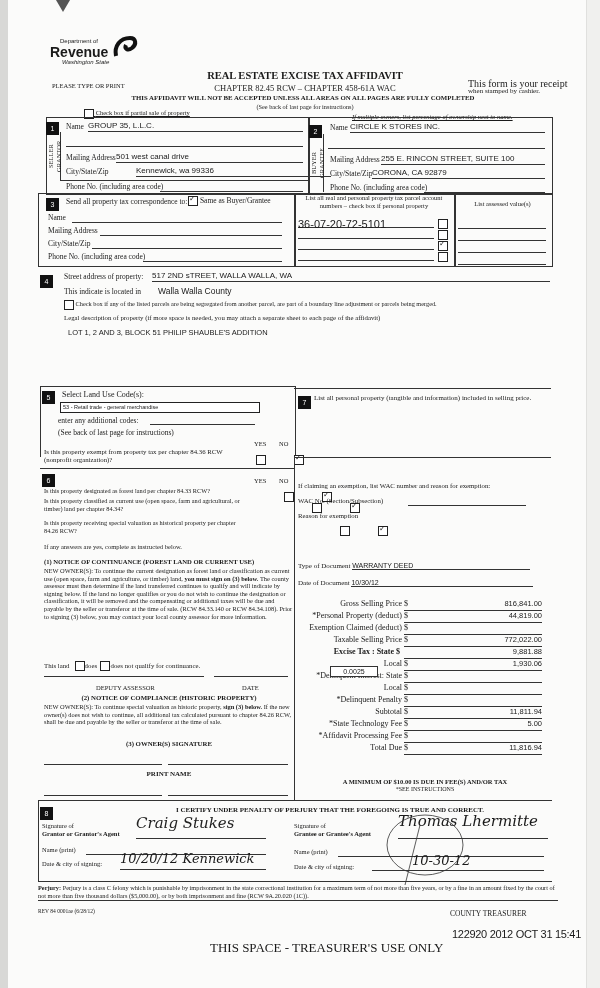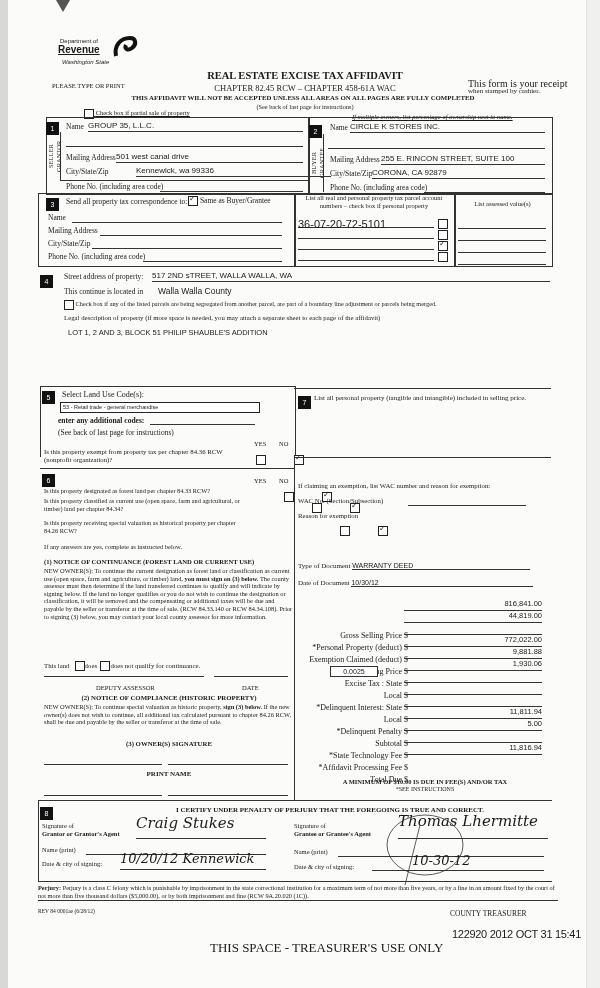--- a/index.html
+++ b/index.html
@@ -12,38 +12,38 @@
   .sans{font-family:"Liberation Sans",sans-serif;}
   .num{display:inline-block;width:13px;height:13px;background:#111;color:#fff;font-size:7px;text-align:center;line-height:13px;font-family:"Liberation Sans",sans-serif;}
   .cb{display:inline-block;width:8px;height:8px;border:1px solid #222;vertical-align:middle;background:#fff;position:relative;}
   .cb.checked::after{content:"\2713";position:absolute;left:0;top:-3px;font-size:8px;}
   .line{border-bottom:1px solid #333;}
   .fill{font-family:"Liberation Sans",sans-serif;font-size:8px;}
   .lbl{font-size:7.5px;}
   .box{position:absolute;border:1px solid #333;}
   .vert{position:absolute;writing-mode:vertical-rl;transform:rotate(180deg);font-size:6.5px;text-align:center;line-height:8px;}
   .money-row{position:absolute;left:300px;width:248px;height:12px;font-size:8px;}
-  .money-row .ml{position:absolute;right:150px;white-space:nowrap;margin-top:32px;}
+  .money-row .ml{position:absolute;right:150px;white-space:nowrap;}
   .money-row .mv{position:absolute;left:104px;width:138px;border-bottom:1px solid #333;text-align:right;font-family:"Liberation Sans",sans-serif;font-size:7.5px;height:11px;}
   .sig{font-family:"DejaVu Serif",serif;font-style:italic;}
 </style>
 </head>
 <body>
 
 
 
 <div class="edge-left"></div>
 <div class="page"></div>
 <div class="edge-right"></div>
 <div class="notch"></div>
 
 
 <div class="abs" style="left:50px;top:32px;width:100px;height:38px;">
   <div class="abs sans" style="left:10px;top:6px;font-size:6px;">Department of</div>
-  <div class="abs sans" style="left:8px;top:12px;font-size:10px;font-weight:bold;text-decoration:underline;">Revenue</div>
+  <div class="abs sans" style="left:0;top:12px;font-size:14px;font-weight:bold;">Revenue</div>
   <div class="abs sans" style="left:12px;top:27px;font-size:6px;font-style:italic;">Washington State</div>
   <svg class="abs" style="left:62px;top:4px;" width="26" height="22" viewBox="0 0 26 22">
     <path d="M4 20 C2 10 8 2 18 2 C24 2 25 8 20 12 C16 15 12 13 14 9" stroke="#111" stroke-width="4" fill="none"></path>
   </svg>
 </div>
 <div class="abs" style="left:52px;top:82px;font-size:6.5px;">PLEASE TYPE OR PRINT</div>
 <div class="abs" style="left:190px;top:70px;width:230px;text-align:center;font-size:10.5px;font-weight:bold;">REAL ESTATE EXCISE TAX AFFIDAVIT</div>
 <div class="abs" style="left:190px;top:83px;width:230px;text-align:center;font-size:8.5px;">CHAPTER 82.45 RCW – CHAPTER 458-61A WAC</div>
 <div class="abs" style="left:108px;top:94px;width:390px;text-align:center;font-size:6.8px;font-weight:bold;">THIS AFFIDAVIT WILL NOT BE ACCEPTED UNLESS ALL AREAS ON ALL PAGES ARE FULLY COMPLETED</div>
 <div class="abs" style="left:230px;top:103px;width:150px;text-align:center;font-size:6.3px;">(See back of last page for instructions)</div>
@@ -135,35 +135,35 @@
   <div class="fill line" style="height:10px;margin-bottom:1px;"></div>
   <div class="fill line" style="height:10px;margin-bottom:1px;"></div>
   <div class="fill line" style="height:10px;margin-bottom:1px;"></div>
   <div class="fill line" style="height:10px;margin-bottom:1px;"></div>
 </div>
 
 
 <div class="abs" style="left:40px;top:270px;"><span class="num">4</span></div>
 <div class="abs lbl" style="left:64px;top:272px;">Street address of property:</div>
 <div class="abs fill line" style="left:152px;top:271px;width:398px;height:10px;">517 2ND sTREET, WALLA WALLA,  WA</div>
-<div class="abs lbl" style="left:64px;top:287px;">This continue is located in</div>
+<div class="abs lbl" style="left:64px;top:287px;">This indicate is located in</div>
 <div class="abs fill" style="left:158px;top:286px;font-size:8.5px;">Walla Walla County</div>
 <div class="abs" style="left:64px;top:300px;font-size:6.3px;">
   <span class="cb"></span>
   <span>Check box if any of the listed parcels are being segregated from another parcel, are part of a boundary line adjustment or parcels being merged.</span>
 </div>
 <div class="abs" style="left:64px;top:314px;font-size:6.8px;">Legal description of property (if more space is needed, you may attach a separate sheet to each page of the affidavit)</div>
 <div class="abs fill" style="left:68px;top:328px;font-size:7.5px;">LOT 1, 2 AND 3, BLOCK 51 PHILIP SHAUBLE'S ADDITION</div>
 
 
 <div class="box" style="left:40px;top:386px;width:254px;height:70px;border-bottom:none;"></div>
 <div class="abs" style="left:42px;top:386px;"><span class="num">5</span></div>
 <div class="abs" style="left:62px;top:390px;font-size:8px;">Select Land Use Code(s):</div>
 <div class="abs sans" style="left:60px;top:402px;width:196px;height:9px;border:1px solid #222;font-size:5.5px;line-height:9px;padding-left:2px;background:#fff;">53 - Retail trade - general merchandise</div>
-<div class="abs" style="left:58px;top:416px;font-size:7.5px;font-weight:bold;">enter any additional codes:</div>
+<div class="abs" style="left:58px;top:416px;font-size:7.5px;">enter any additional codes:</div>
 <div class="abs line" style="left:150px;top:415px;width:105px;height:9px;"></div>
 <div class="abs" style="left:58px;top:428px;font-size:7.5px;">(See back of last page for instructions)</div>
 <div class="abs" style="left:254px;top:440px;font-size:6.5px;">YES</div>
 <div class="abs" style="left:279px;top:440px;font-size:6.5px;">NO</div>
 <div class="abs" style="left:44px;top:448px;width:190px;font-size:6.8px;line-height:8px;">Is this property exempt from property tax per chapter 84.36 RCW (nonprofit organization)?</div>
 <span class="abs cb" style="left:256px;top:450px;"></span>
 <span class="abs cb checked" style="left:280px;top:450px;"></span>
 
 
 <div class="abs" style="left:40px;top:468px;width:254px;border-top:1px solid #333;"></div>
@@ -202,21 +202,21 @@
 <div class="abs line" style="left:44px;top:764px;width:118px;"></div>
 <div class="abs line" style="left:168px;top:764px;width:120px;"></div>
 <div class="abs" style="left:44px;top:770px;width:250px;text-align:center;font-size:7px;font-weight:bold;">PRINT NAME</div>
 <div class="abs line" style="left:44px;top:795px;width:118px;"></div>
 <div class="abs line" style="left:168px;top:795px;width:120px;"></div>
 <div class="abs" style="left:294px;top:456px;height:344px;border-left:1px solid #333;"></div>
 
 
 <div class="box" style="left:294px;top:388px;width:257px;height:68px;border-bottom:1px solid #333;border-left:none;border-right:none;"></div>
 <div class="abs" style="left:298px;top:391px;"><span class="num">7</span></div>
-<div class="abs" style="left:314px;top:393px;width:230px;font-size:7px;line-height:10px;">List all  personal property (tangible and intangible) included in selling price.</div>
+<div class="abs" style="left:314px;top:393px;width:230px;font-size:7px;line-height:10px;">List all  personal property (tangible and information) included in selling price.</div>
 <div class="abs" style="left:298px;top:482px;font-size:6.8px;">If claiming an exemption, list WAC number and reason for exemption:</div>
 <div class="abs" style="left:298px;top:497px;font-size:6.8px;">WAC No. (Section/Subsection)</div>
 <div class="abs line" style="left:408px;top:496px;width:118px;height:9px;"></div>
 <div class="abs" style="left:298px;top:512px;font-size:6.8px;">Reason for exemption</div>
 
 
 <div class="abs" style="left:298px;top:562px;width:250px;font-size:7px;">
   <span>Type of Document</span>
   <span class="fill line" style="display:inline-block;width:178px;font-size:7px;">WARRANTY DEED</span>
 </div>
@@ -235,21 +235,21 @@
     </div>
     <div class="money-row" style="top: 623px;">
       <span class="ml" style="right: 140px;">Exemption Claimed (deduct) $</span>
       <span class="mv"></span>
     </div>
     <div class="money-row" style="top: 635px;">
       <span class="ml" style="right: 140px;">Taxable Selling Price $</span>
       <span class="mv">772,022.00</span>
     </div>
     <div class="money-row" style="top: 647px;">
-      <span class="ml" style="right: 140px;">Excise Tax : State $</span>
+      <span class="ml" style="right: 148px; font-weight: bold;">Excise Tax : State $</span>
       <span class="mv">9,881.88</span>
     </div>
     <div class="money-row" style="top: 659px;">
       <span class="ml" style="right: 140px;">Local $</span>
       <span class="mv">1,930.06</span>
     </div>
     <div class="money-row" style="top: 671px;">
       <span class="ml" style="right: 140px;">*Delinquent Interest: State $</span>
       <span class="mv"></span>
     </div>

